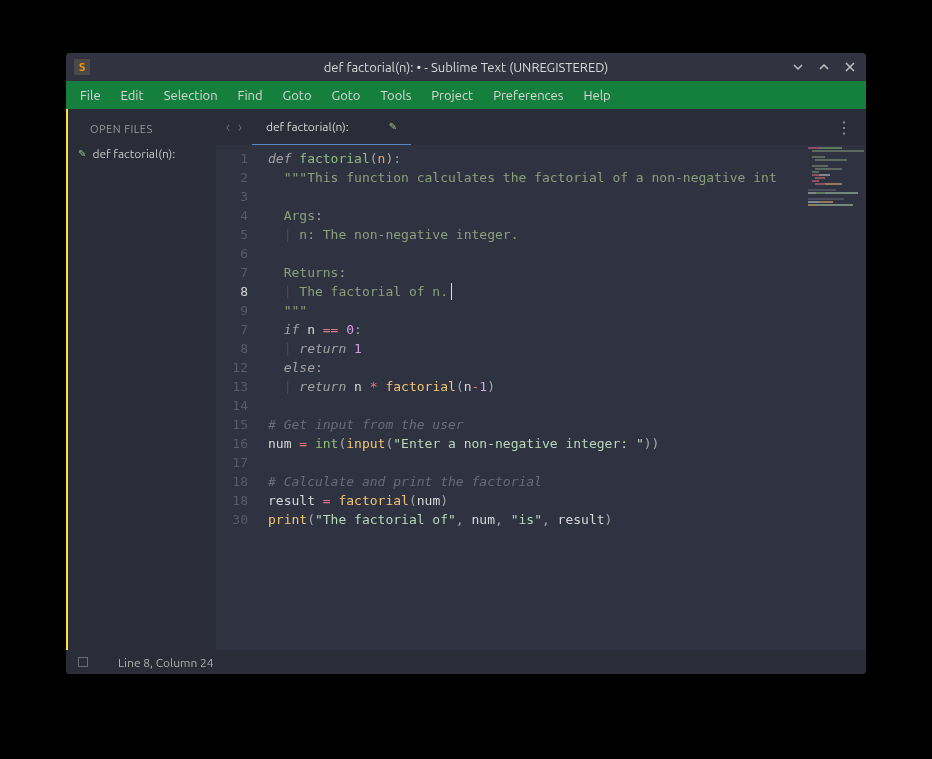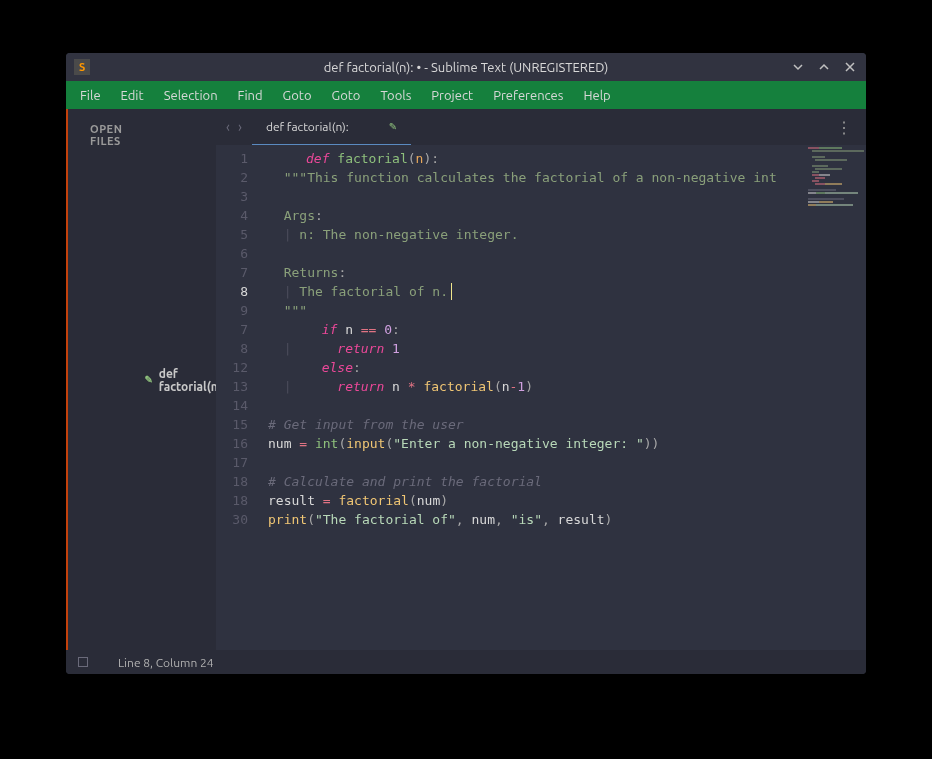--- a/index.html
+++ b/index.html
@@ -81,24 +81,23 @@
       font-size: 13px;
     }
     .main {
       flex: 1;
       display: flex;
       min-height: 0;
     }
     .sidebar {
       width: 150px;
       background: #2a2c38;
-      border-left: 2px solid #c2410c;
-      display: flex;
-      flex-direction: row;
-      font-weight: bold;
+      border-left: 2px solid #fde047;
+      display: flex;
+      flex-direction: column;
     }
     .sidebar-header {
       color: #9a9a9a;
       font-size: 11px;
       padding: 14px 12px 8px 22px;
       letter-spacing: 0.5px;
     }
     .sidebar-file {
       display: flex;
       align-items: center;
@@ -189,21 +188,21 @@
     }
     .minimap-content {
       position: absolute;
       top: 2px;
       right: 2px;
       width: 56px;
       height: 60px;
       opacity: 0.5;
     }
     .minimap-line { height: 2px; margin-bottom: 1px; }
-    .kw { color: #ec4899; font-style: italic; margin-left: 38px; }
+    .kw { color: #a3a3a3; font-style: italic; }
     .fn { color: #8ec07c; }
     .call { color: #f0c674; }
     .param { color: #e8a85b; }
     .str { color: #8aa07a; }
     .str2 { color: #b8d8b8; }
     .cmt { color: #6a6a7a; font-style: italic; }
     .op { color: #e07383; }
     .num { color: #d0a0e0; }
     .builtin { color: #8ec07c; }
     .pn { color: #a8a8a8; }

